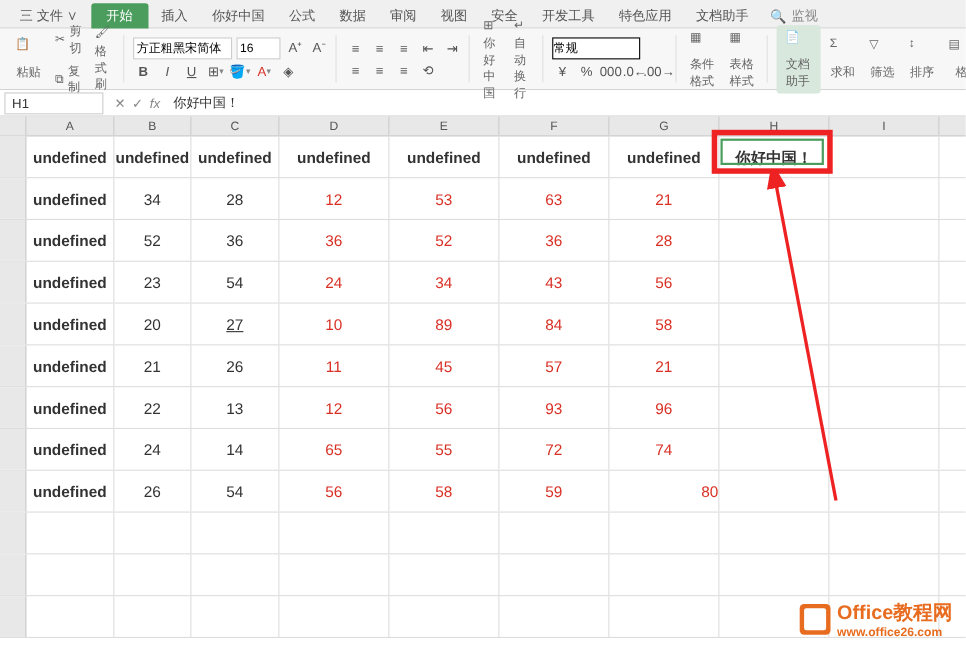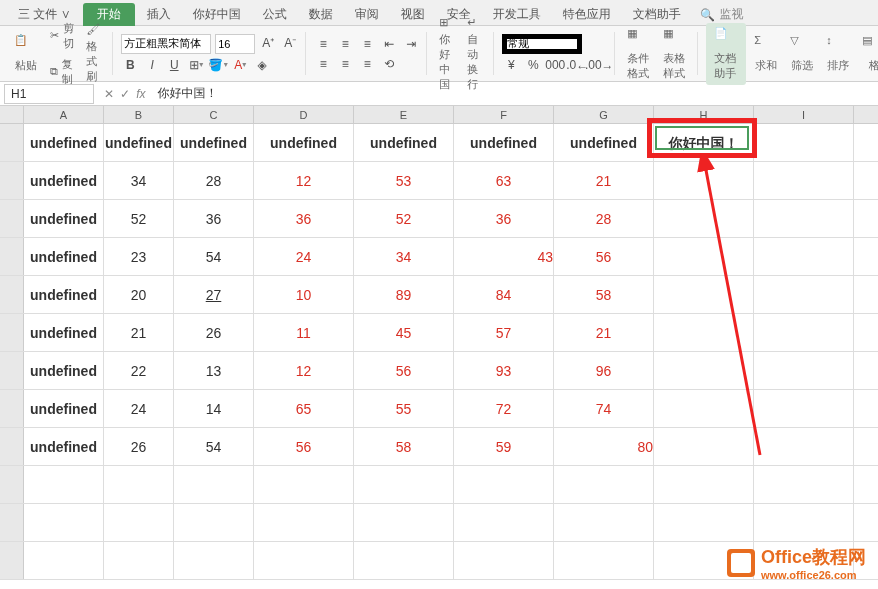--- a/index.html
+++ b/index.html
@@ -13,21 +13,21 @@
 .ribbon-group { display: flex; align-items: center; padding: 0 6px; border-right: 1px solid #e0e0e0; gap: 4px; }
 .ribbon-btn { display: flex; flex-direction: column; align-items: center; justify-content: center; padding: 2px 4px; color: #666; font-size: 11px; cursor: pointer; }
 .ribbon-btn.small { flex-direction: row; gap: 4px; padding: 2px 4px; }
 .icon { width: 16px; height: 16px; display: inline-block; }
 .icon.big { width: 24px; height: 24px; }
 .font-select { width: 90px; height: 20px; border: 1px solid #ccc; font-size: 11px; padding: 0 2px; }
 .size-select { width: 40px; height: 20px; border: 1px solid #ccc; font-size: 11px; padding: 0 2px; }
 .fmt-row { display: flex; gap: 4px; }
 .fmt-btn { width: 18px; height: 18px; text-align: center; color: #555; font-size: 12px; cursor: pointer; display: flex; align-items: center; justify-content: center; }
 .dd { font-size: 8px; color: #888; }
-.fmt-num { width: 80px; height: 20px; border: 5px solid #000000; font-size: 11px; }
+.fmt-num { width: 80px; height: 20px; border: 1px solid #000000; font-size: 11px; }
 .ribbon-btn.highlighted { background: #d8e8dc; border-radius: 3px; padding: 4px 8px; }
 .formula-bar { display: flex; align-items: center; background: #fff; border-bottom: 1px solid #d0d0d0; height: 24px; }
 .name-box { width: 90px; border: 1px solid #ccc; height: 20px; margin: 0 4px; padding: 0 6px; color: #333; display: flex; align-items: center; }
 .fb-btns { display: flex; gap: 6px; padding: 0 6px; color: #888; }
 .fb-btn { cursor: pointer; }
 .formula-input { flex: 1; padding: 0 6px; color: #333; }
 .sheet { position: relative; }
 .col-headers { display: flex; background: #e8e8e8; border-bottom: 1px solid #ccc; height: 18px; }
 .corner { width: 24px; border-right: 1px solid #ccc; background: #e8e8e8; }
 .ch { text-align: center; color: #555; font-size: 11px; border-right: 1px solid #ccc; line-height: 18px; }
@@ -247,21 +247,21 @@
         <div class="cell" style="width: 100px;"></div>
         <div class="cell" style="width: 100px;"></div>
       </div>
       <div class="row">
         <div class="rh"></div>
         <div class="cell h1" style="width: 80px;"><b>undefined</b></div>
         <div class="cell" style="width: 70px;">23</div>
         <div class="cell" style="width: 80px;">54</div>
         <div class="cell red" style="width: 100px;">24</div>
         <div class="cell red" style="width: 100px;">34</div>
-        <div class="cell red" style="width: 100px; text-align: right;">43</div>
+        <div class="cell red" style="width: 100px;">43</div>
         <div class="cell red" style="width: 100px;">56</div>
         <div class="cell" style="width: 100px;"></div>
         <div class="cell" style="width: 100px;"></div>
       </div>
       <div class="row">
         <div class="rh"></div>
         <div class="cell h1" style="width: 80px;"><b>undefined</b></div>
         <div class="cell" style="width: 70px;">20</div>
         <div class="cell" style="width: 80px; text-decoration: underline;">27</div>
         <div class="cell red" style="width: 100px;">10</div>

